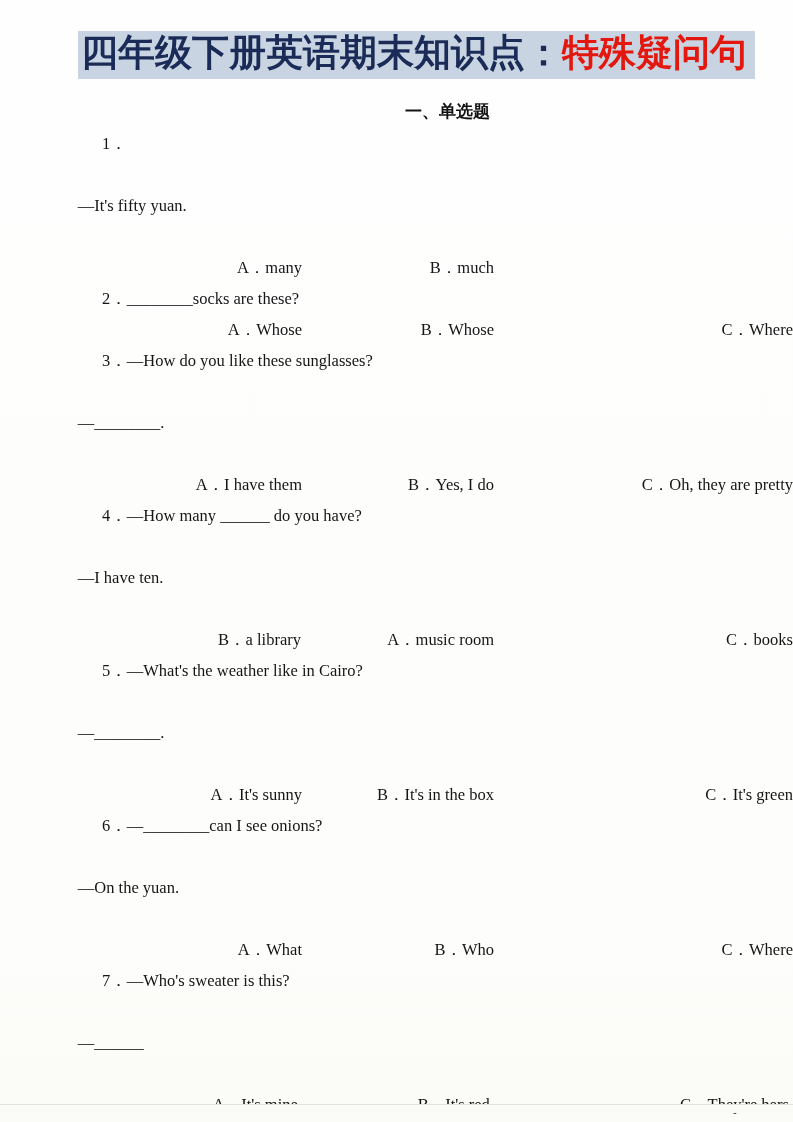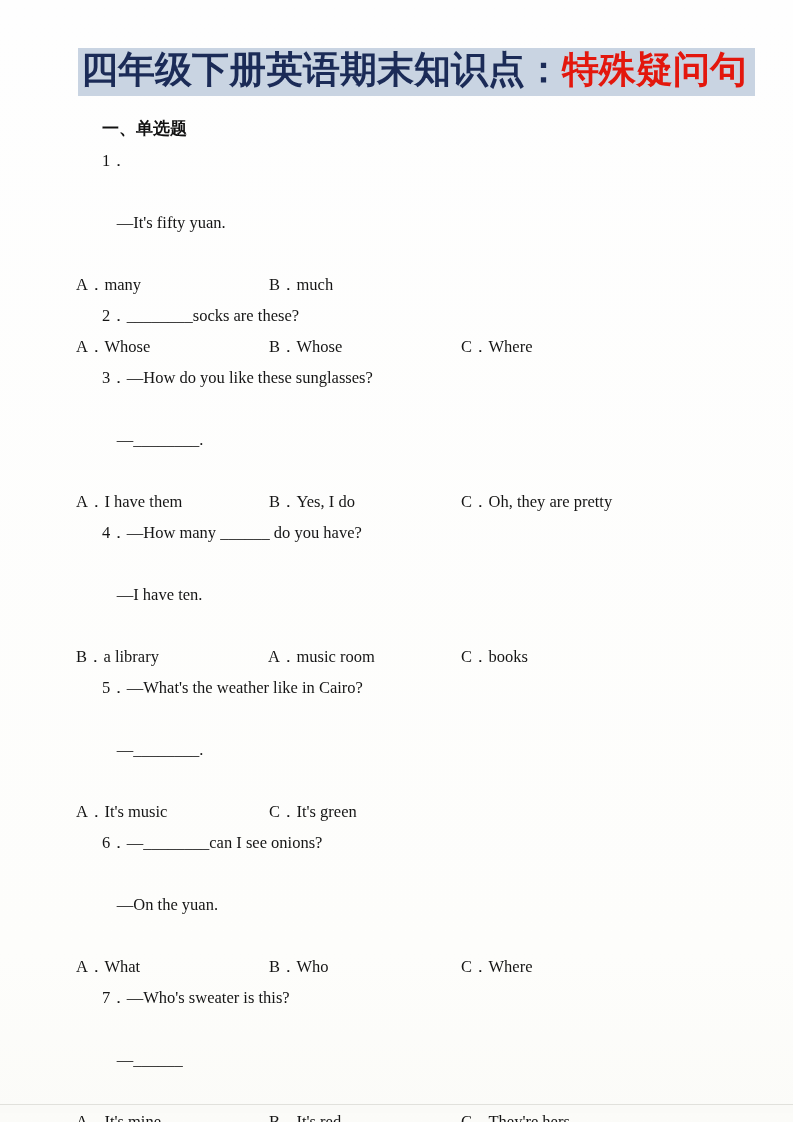--- a/index.html
+++ b/index.html
@@ -11,59 +11,61 @@
     overflow: hidden;
   }
   .page {
     position: relative;
     width: 793px; height: 1122px;
     background: linear-gradient(180deg, #fefefe 0%, #fdfdfb 85%, #fbfbf8 100%);
   }
   
   .title-band {
     display: inline-block;
-    margin: 48px 0 0 78px;
+    margin: 31px 0 0 78px;
     background: var(--band-bg, #c9d4e2);
     padding: 1px 8px 6px 3px;
     font-family: "DejaVu Sans", "Liberation Sans", sans-serif;
     font-weight: 700;
     font-size: 37px;
     line-height: 1.12;
     white-space: nowrap;
   }
   .title-prefix { color: var(--title-prefix, #1b2b57); }
   .title-highlight { color: var(--title-highlight, #e3170d); }
   
   .section-heading {
     margin: 21px 0 0 102px;
     font-family: "DejaVu Sans", "Liberation Sans", sans-serif;
     font-weight: 700;
     font-size: 17px;
     color: #111111;
+    text-align: center;
   }
   
   .quiz { margin-top: 5px; font-size: 16.5px; }
   .q-row {
     display: flex;
     align-items: baseline;
     padding-left: 102px;
     line-height: 31px;
     white-space: pre;
   }
   .q-num { flex: 0 0 auto; }
   .indent-row {
-    padding-left: 92px;
+    padding-left: 53px;
     line-height: 31px;
     white-space: pre;
   }
   .options-row {
     display: flex;
-    padding-left: 76px;
+    padding-left: 109px;
     line-height: 31px;
     white-space: pre;
+    text-align: right;
   }
   .opt { flex: 0 0 auto; }
   .opt.opt-a { width: 193px; }
   .opt.opt-b { width: 192px; }
   .opt.opt-c { flex: 1 1 auto; }
   
   .page-bottom-edge {
     position: absolute;
     left: 0; right: 0; bottom: 9px;
     border-top: 1px solid #e1e1dc;
@@ -141,21 +143,22 @@
 
   <div class="question">
     <div class="q-row">
       <span class="q-num">5．</span>
       <span class="q-prompt">—What's the weather like in Cairo?</span>
     </div>
     <div class="indent-row q-reply-row">
       <span class="q-reply">—________.</span>
     </div>
     <div class="options-row">
-      <span class="opt opt-a">A．It's music</span>
+      <span class="opt opt-a">A．It's sunny</span>
+      <span class="opt opt-b">B．It's in the box</span>
       <span class="opt opt-c">C．It's green</span>
     </div>
   </div>
 
   <div class="question">
     <div class="q-row">
       <span class="q-num">6．</span>
       <span class="q-prompt">—________can I see onions?</span>
     </div>
     <div class="indent-row q-reply-row">

